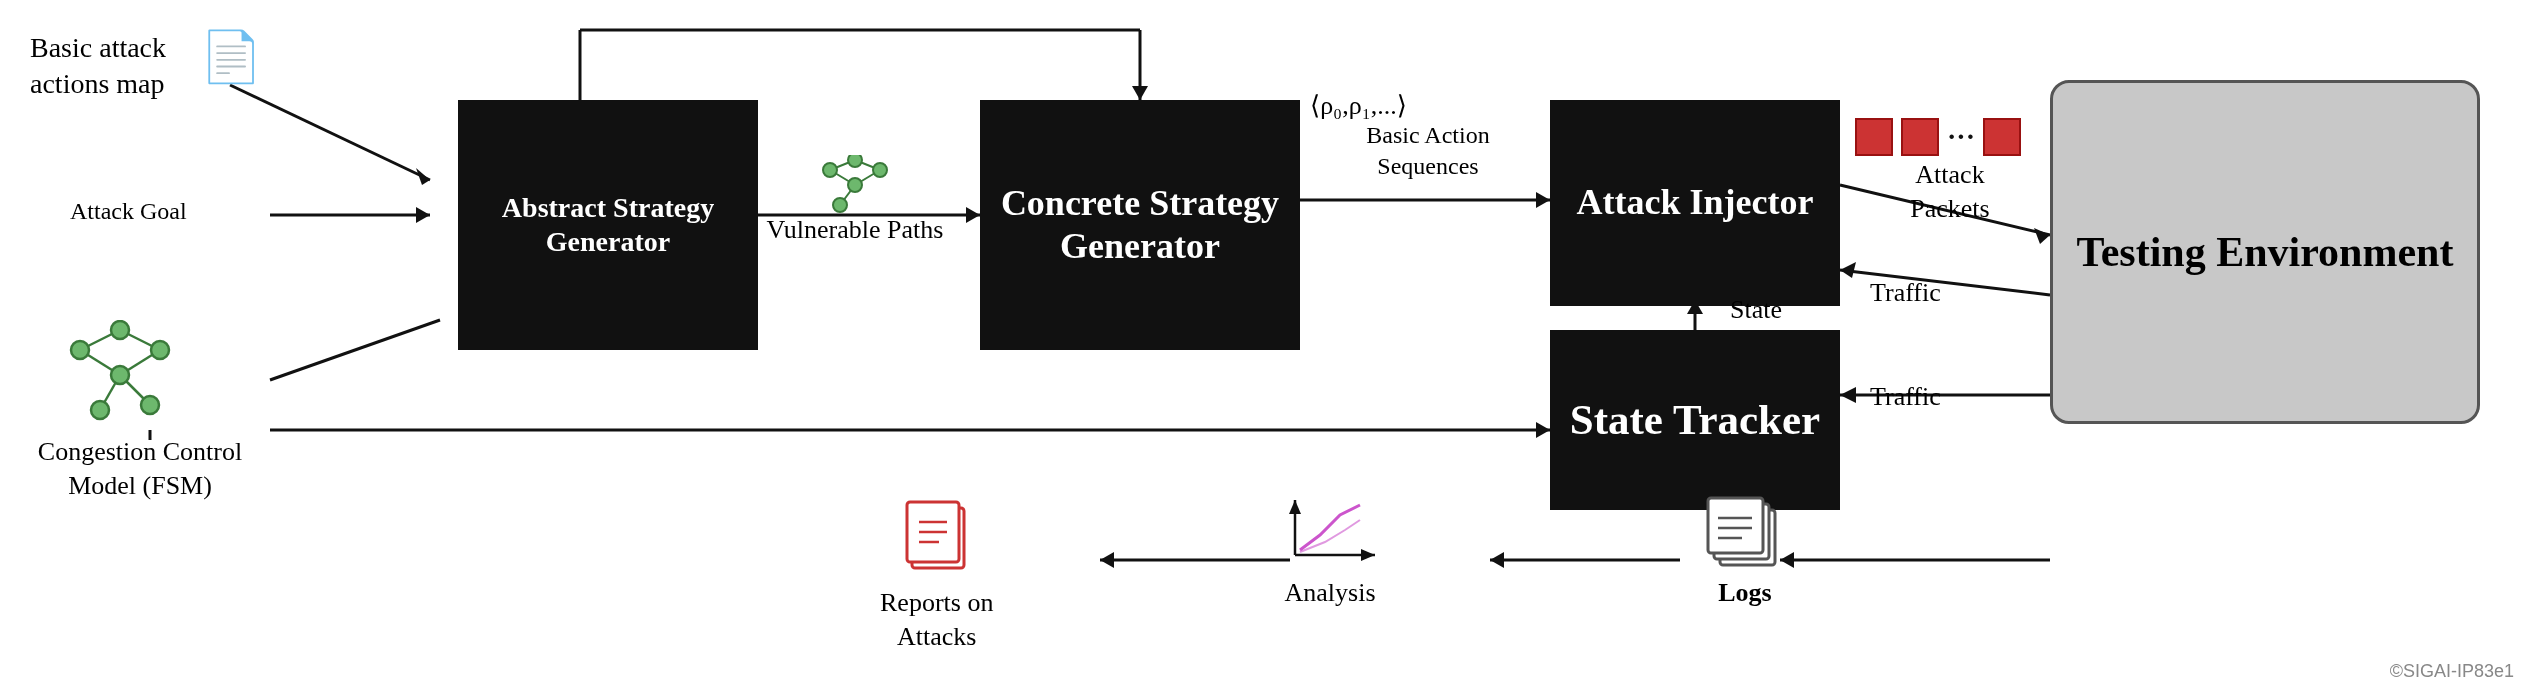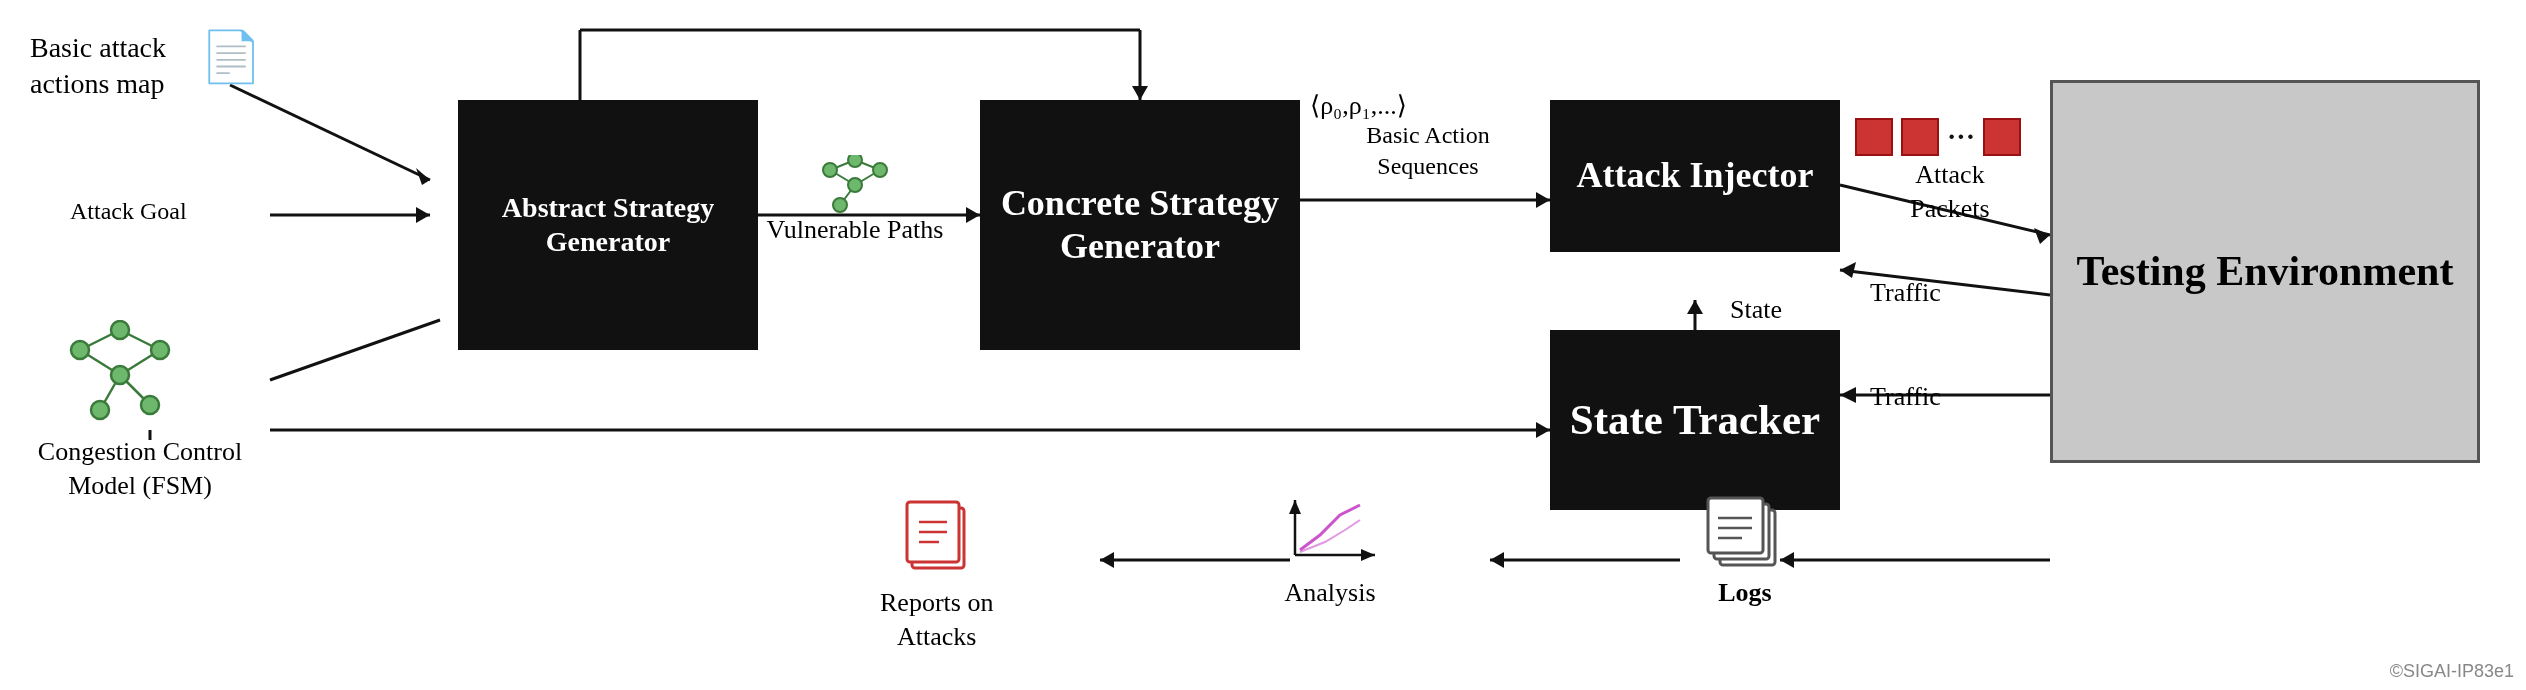--- a/index.html
+++ b/index.html
@@ -113,29 +113,29 @@
   </svg>
 
   <div class="black-box" style="left:430px; top:100px; width:300px; height:250px; font-size:28px; line-height:1.2;margin-left:28px;">
     <span>Abstract Strategy Generator</span>
   </div>
 
   <div class="black-box" style="left:980px; top:100px; width:320px; height:250px; font-size:36px; line-height:1.2;">
     <span>Concrete Strategy Generator</span>
   </div>
 
-  <div class="black-box" style="left:1550px; top:100px; width:290px; height:152px; font-size:36px; line-height:1.2;">
+  <div class="black-box" style="left:1550px; top:100px; width:290px; height:206px; font-size:36px; line-height:1.2;">
     <span>Attack Injector</span>
   </div>
 
   <div class="black-box" style="left:1550px; top:330px; width:290px; height:180px; font-size:43px; line-height:1.2;">
     <span>State Tracker</span>
   </div>
 
-  <div class="gray-box" style="left:2050px; top:80px; width:430px; height:383px; font-size:42px; line-height:1.3;">
+  <div class="gray-box" style="left:2050px; top:80px; width:430px; height:344px; font-size:42px; line-height:1.3;border-radius:19px;">
     <span>Testing Environment</span>
   </div>
 
   <div style="position:absolute; left:30px; top:30px; font-size:28px; line-height:1.3;">
     <span>Basic attack<br>actions map</span>
     
     <span style="position:absolute; left:170px; top:-5px; font-size:50px;">📄</span>
   </div>
 
   <div style="position:absolute; left:70px; top:198px; font-size:24px;text-align:center;">

